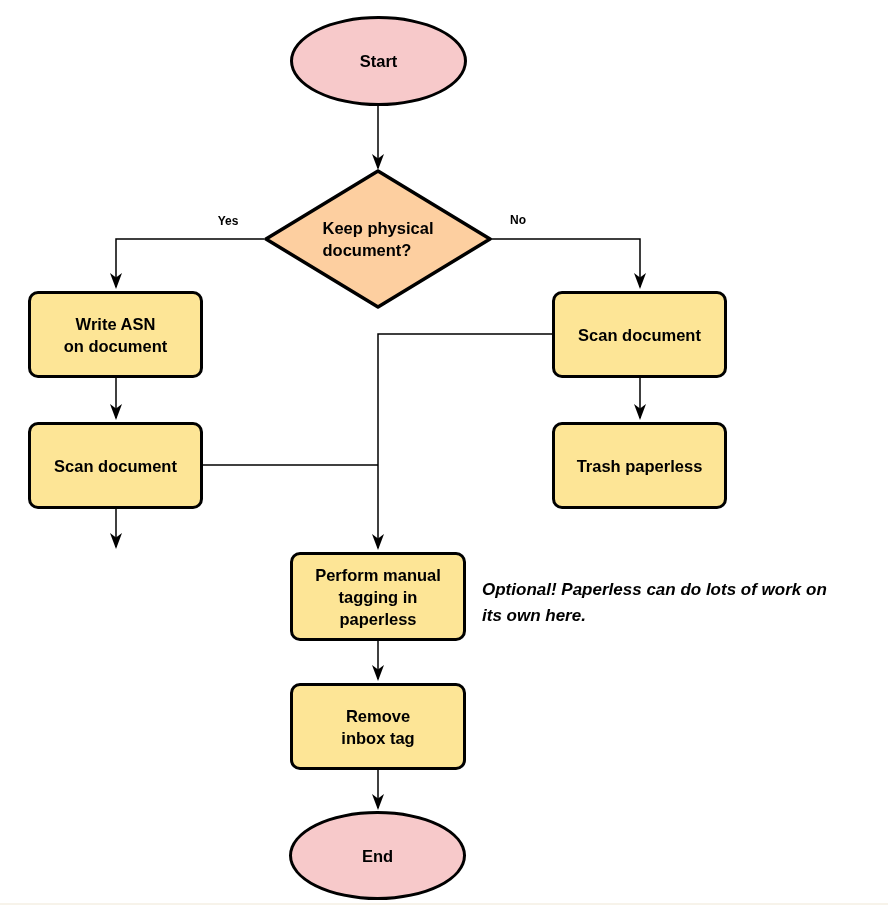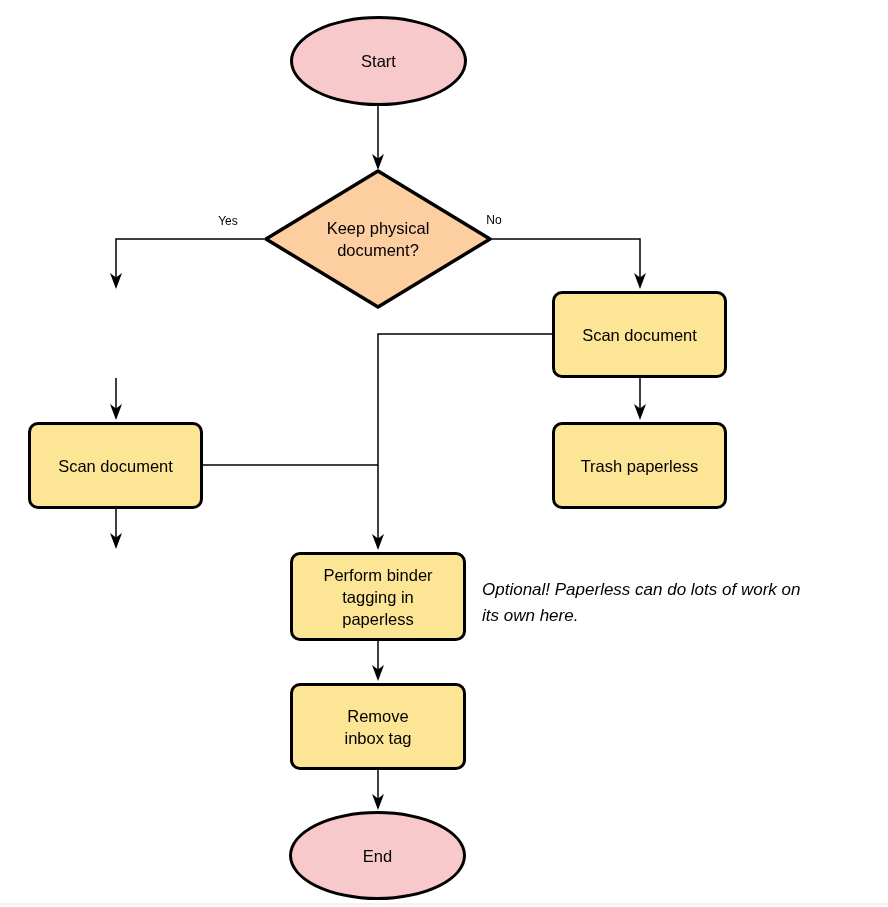--- a/index.html
+++ b/index.html
@@ -15,20 +15,21 @@
   body {
     font-family: "Liberation Sans", "DejaVu Sans", sans-serif;
     color: #000;
   }
   .canvas {
     position: relative;
     width: 888px;
     height: 907px;
     background: var(--background);
     overflow: hidden;
+    font-weight: bold;
   }
   .edges-layer {
     position: absolute;
     left: 0; top: 0;
     width: 888px; height: 907px;
   }
   .node {
     position: absolute;
     display: flex;
     align-items: center;
@@ -47,21 +48,20 @@
   .process {
     background: var(--process-fill);
     border: 3px solid var(--stroke);
     border-radius: 10px;
   }
   .decision-label {
     position: absolute;
     display: flex;
     align-items: center;
     justify-content: center;
-    text-align: center;
     font-size: 16.5px;
     line-height: 22px;
     white-space: pre-line;
   }
   .edge-label {
     position: absolute;
     font-size: 12px;
     line-height: 20px;
     text-align: center;
   }
@@ -86,21 +86,21 @@
   #node-write-asn    { left: 28px;  top: 291px; width: 175px; height: 87px; }
   #node-scan-left    { left: 28px;  top: 422px; width: 175px; height: 87px; }
   #node-archive      { left: 28px;  top: 551px; width: 175px; height: 90px; }
   #node-scan-right   { left: 552px; top: 291px; width: 175px; height: 87px; }
   #node-trash        { left: 552px; top: 422px; width: 175px; height: 87px; }
   #node-tagging      { left: 290px; top: 552px; width: 176px; height: 89px; }
   #node-remove-inbox { left: 290px; top: 683px; width: 176px; height: 87px; }
   #node-end          { left: 289px; top: 811px; width: 177px; height: 89px; }
   #decision-label    { left: 296px; top: 216px; width: 164px; height: 46px; }
   #edge-label-yes    { left: 206px; top: 211px; width: 44px; }
-  #edge-label-no     { left: 472px; top: 210px; width: 44px; }
+  #edge-label-no     { left: 496px; top: 210px; width: 44px; }
   #note-optional     { left: 482px; top: 577px; width: 402px; }
 </style>
 </head>
 <body>
 
 <div class="canvas">
 
   <svg class="edges-layer" width="888" height="907" viewBox="0 0 888 907" xmlns="http://www.w3.org/2000/svg">
     <defs>
       <marker id="arrowhead" markerUnits="userSpaceOnUse" markerWidth="18" markerHeight="14" refX="15" refY="7" orient="auto">
@@ -129,36 +129,40 @@
   </div>
 
   <div class="decision-label" id="decision-label">
     <span>Keep physical
 document?</span>
   </div>
 
   <div class="edge-label" id="edge-label-yes">Yes</div>
   <div class="edge-label" id="edge-label-no">No</div>
 
+  <div class="node process" id="node-write-asn">
+    <span>Write ASN
+on document</span>
+  </div>
 
   <div class="node process" id="node-scan-left">
     <span>Scan document</span>
   </div>
 
 
   <div class="node process" id="node-scan-right">
     <span>Scan document</span>
   </div>
 
   <div class="node process" id="node-trash">
     <span>Trash paperless</span>
   </div>
 
   <div class="node process" id="node-tagging">
-    <span>Perform binder
+    <span>Perform manual
 tagging in
 paperless</span>
   </div>
 
   <div class="note" id="note-optional">Optional! Paperless can do lots of work on
 its own here.</div>
 
   <div class="node process" id="node-remove-inbox">
     <span>Remove
 inbox tag</span>

